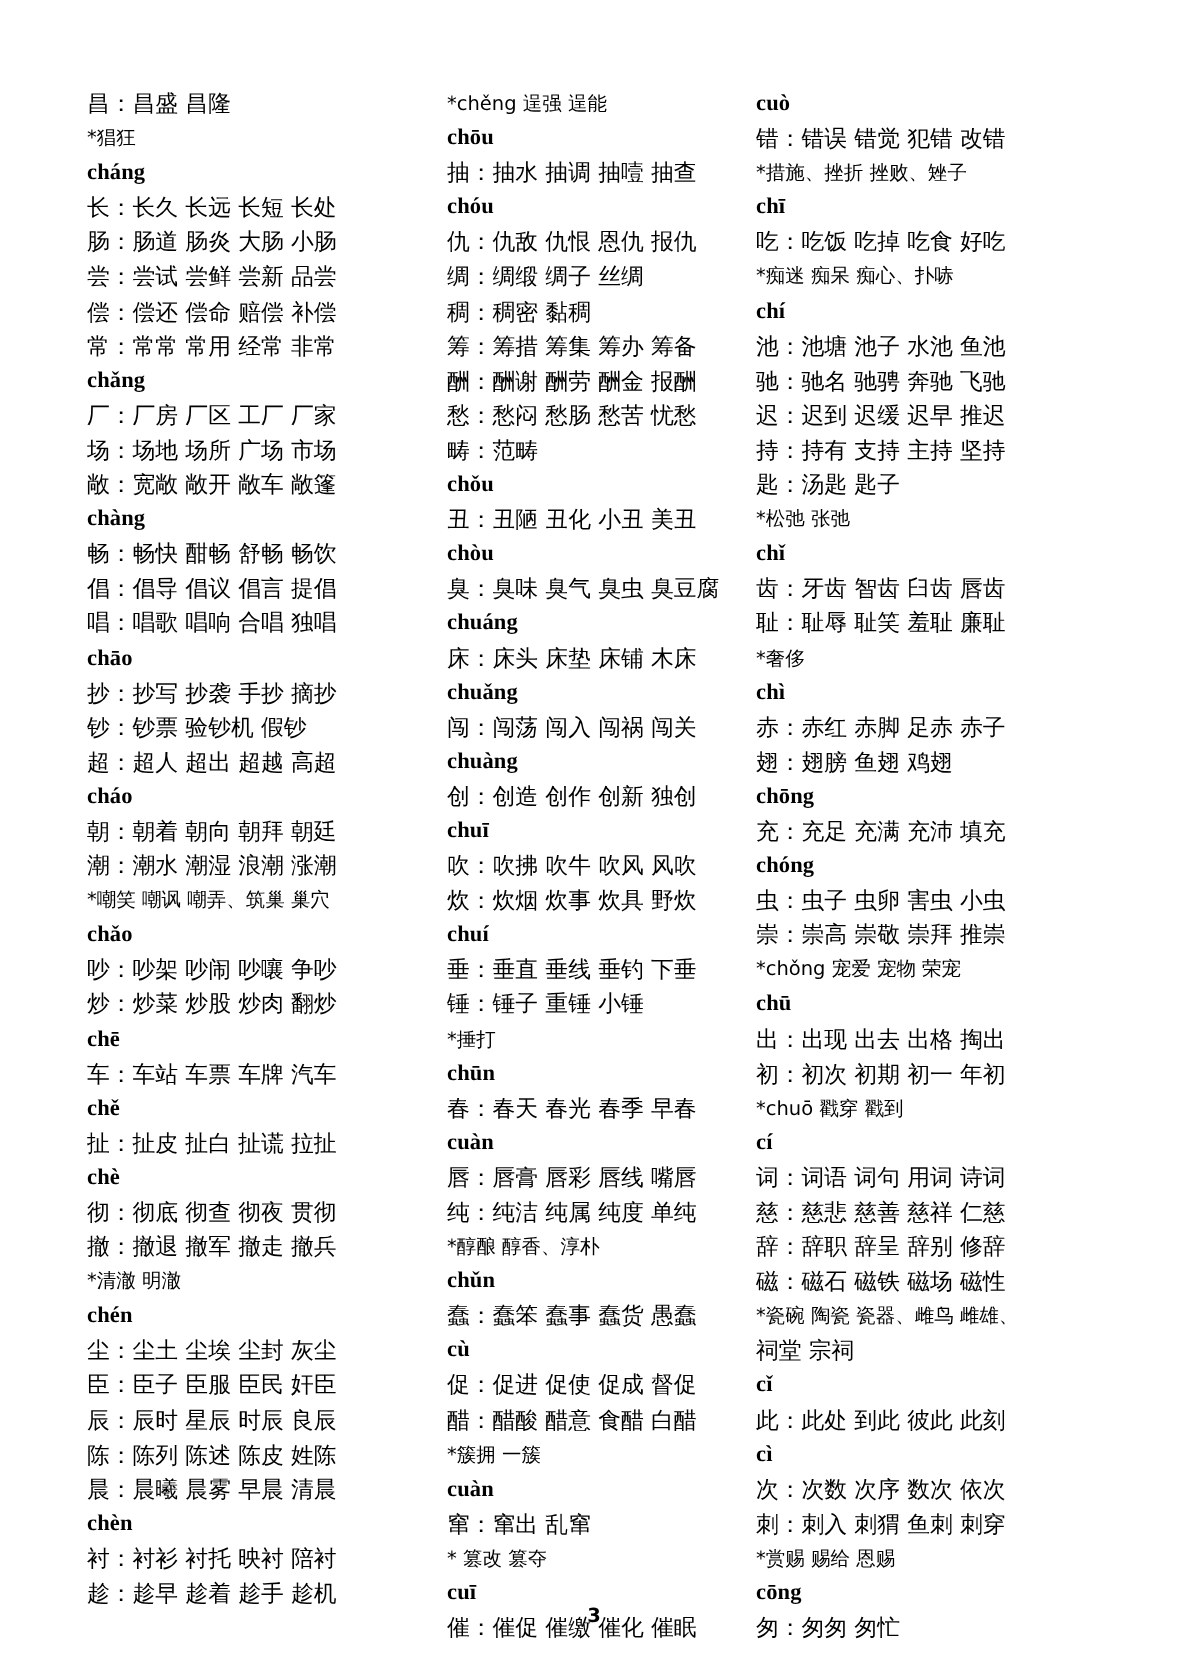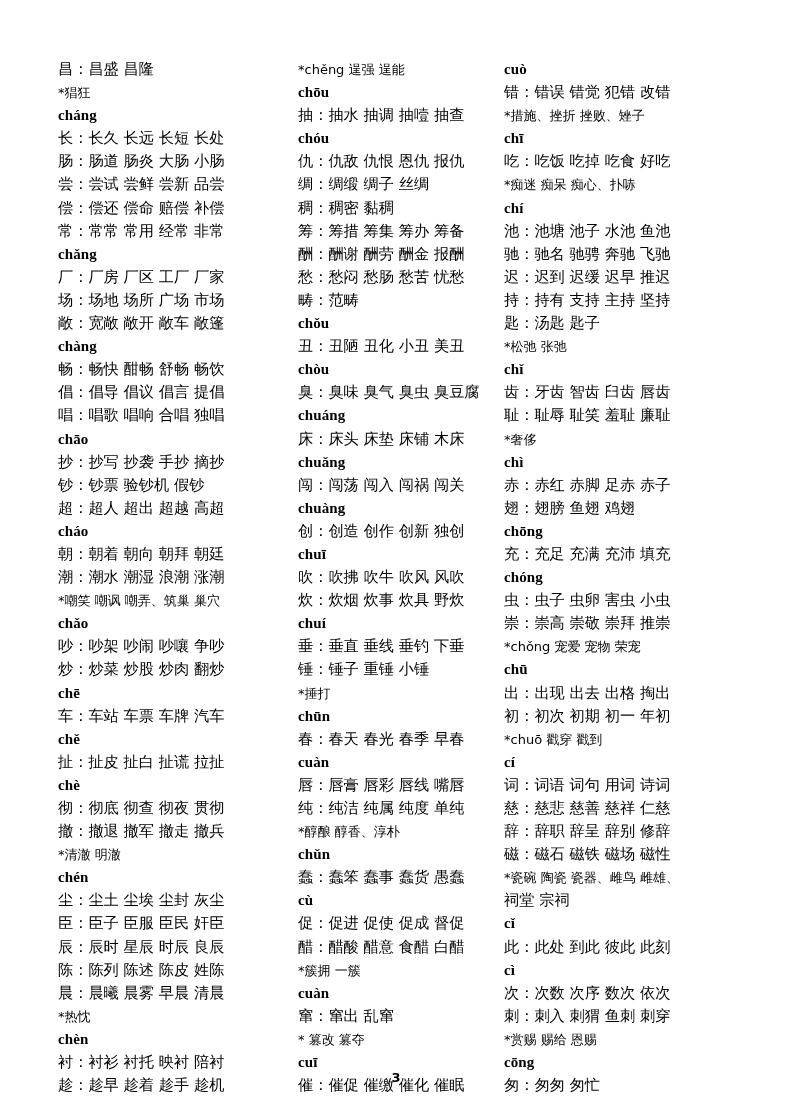--- a/index.html
+++ b/index.html
@@ -106,21 +106,20 @@
         <div class="line pinyin">chè</div>
         <div class="line entry">彻：彻底 彻查 彻夜 贯彻</div>
         <div class="line entry">撤：撤退 撤军 撤走 撤兵</div>
         <div class="line note">*清澈 明澈</div>
         <div class="line pinyin">chén</div>
         <div class="line entry">尘：尘土 尘埃 尘封 灰尘</div>
         <div class="line entry">臣：臣子 臣服 臣民 奸臣</div>
         <div class="line entry">辰：辰时 星辰 时辰 良辰</div>
         <div class="line entry">陈：陈列 陈述 陈皮 姓陈</div>
         <div class="line entry">晨：晨曦 晨雾 早晨 清晨</div>
-        <div class="line note">*热忱</div>
         <div class="line pinyin">chèn</div>
         <div class="line entry">衬：衬衫 衬托 映衬 陪衬</div>
         <div class="line entry">趁：趁早 趁着 趁手 趁机</div>
       </div>
     <div class="col col-2">
         <div class="line note">*chěng 逞强 逞能</div>
         <div class="line pinyin">chōu</div>
         <div class="line entry">抽：抽水 抽调 抽噎 抽查</div>
         <div class="line pinyin">chóu</div>
         <div class="line entry">仇：仇敌 仇恨 恩仇 报仇</div>

